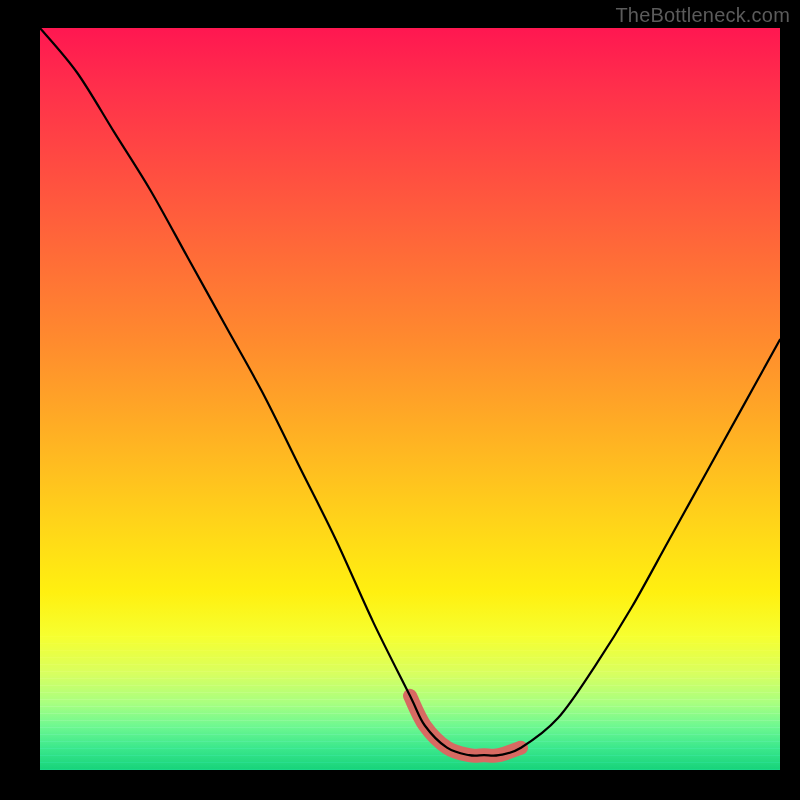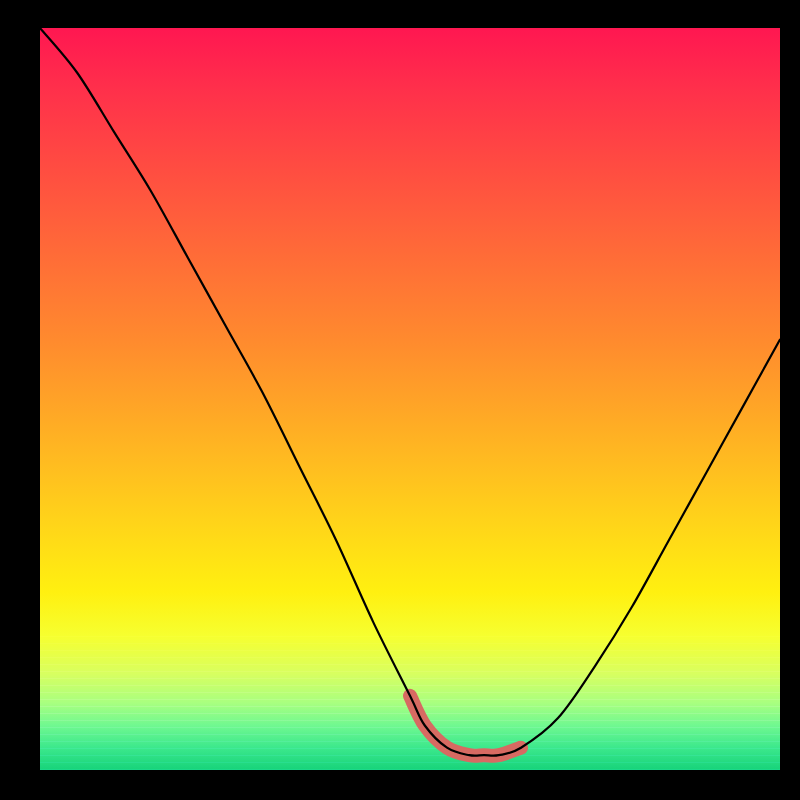--- a/index.html
+++ b/index.html
@@ -77,20 +77,21 @@
     width: 740px;
     height: 742px;
     pointer-events: none;
   }
 </style>
 </head>
 <body>
 
 <div class="frame">
 
+  <div class="watermark">TheBottleneck.com</div>
 
   <div class="plot-area">
     <div class="banding"></div>
 
     <svg class="curve" viewBox="0 0 740 742" preserveAspectRatio="none">
 
       <path id="trough-path" fill="none" stroke="#d76a62" stroke-width="14" stroke-linecap="round" stroke-linejoin="round" d="M 370 667.8 C 372.5 672.7, 378.6 688.8, 384.8 697.5 C 391.0 706.1, 399.6 714.8, 407.0 719.7 C 414.4 724.7, 423.0 725.9, 429.2 727.2 C 435.4 728.4, 439.1 727.2, 444.0 727.2 C 448.9 727.2, 452.6 728.4, 458.8 727.2 C 465.0 725.9, 477.3 721.0, 481.0 719.7"></path>
 
       <path id="curve-path" fill="none" stroke="#000" stroke-width="2.2" stroke-linecap="round" stroke-linejoin="round" d="M 0 0 C 6.2 7.4, 24.7 27.2, 37.0 44.5 C 49.3 61.8, 61.7 84.1, 74.0 103.9 C 86.3 123.7, 98.7 142.2, 111.0 163.2 C 123.3 184.3, 135.7 207.8, 148.0 230.0 C 160.3 252.3, 172.7 274.5, 185.0 296.8 C 197.3 319.1, 209.7 340.1, 222.0 363.6 C 234.3 387.1, 246.7 413.0, 259.0 437.8 C 271.3 462.5, 283.7 486.0, 296.0 512.0 C 308.3 538.0, 320.7 567.6, 333.0 593.6 C 345.3 619.6, 361.4 650.5, 370.0 667.8 C 378.6 685.1, 378.6 688.8, 384.8 697.5 C 391.0 706.1, 399.6 714.8, 407.0 719.7 C 414.4 724.7, 423.0 725.9, 429.2 727.2 C 435.4 728.4, 439.1 727.2, 444.0 727.2 C 448.9 727.2, 452.6 728.4, 458.8 727.2 C 465.0 725.9, 471.1 725.9, 481.0 719.7 C 490.9 713.6, 505.7 703.7, 518.0 690.1 C 530.3 676.5, 542.7 656.7, 555.0 638.1 C 567.3 619.6, 579.7 599.8, 592.0 578.8 C 604.3 557.7, 616.7 534.2, 629.0 512.0 C 641.3 489.7, 653.7 467.5, 666.0 445.2 C 678.3 422.9, 690.7 400.7, 703.0 378.4 C 715.3 356.2, 733.8 322.8, 740.0 311.6"></path>
     </svg>

